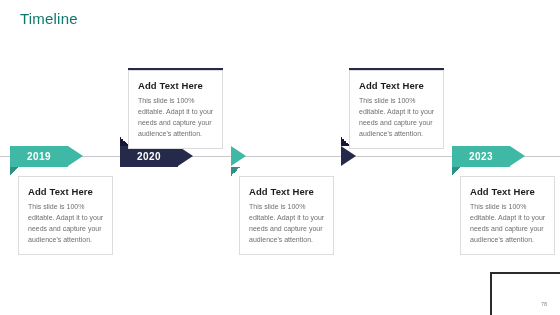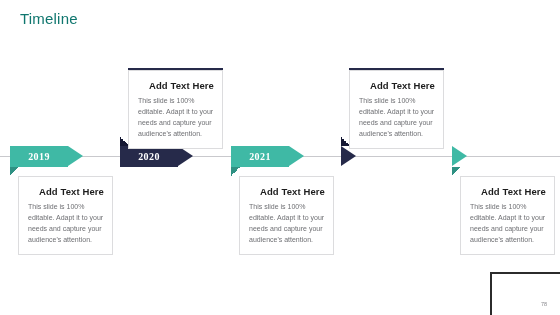--- a/index.html
+++ b/index.html
@@ -29,21 +29,21 @@
   .milestone{position:absolute;top:0;height:315px;width:0;}
 
   
   .ribbon{
     position:absolute;top:146px;height:21px;
     display:flex;align-items:center;
     box-sizing:border-box;
   }
   .ribbon .body{
     position:relative;height:21px;width:58px;
-    display:flex;align-items:center;justify-content:center;font-family:Liberation Serif, serif;
+    display:flex;align-items:center;justify-content:center;
   }
   .ribbon .body:before{
     content:"";position:absolute;left:0;top:0;width:100%;height:100%;
     background:var(--c);
   }
   .ribbon .head{
     position:relative;width:15px;height:21px;
   }
   .ribbon .head:before{
     content:"";position:absolute;left:0;top:0;
@@ -74,21 +74,21 @@
   .card{
     position:absolute;
     width:95px;
     background:#ffffff;
     border:1px solid #dcdcde;
     box-sizing:border-box;
     padding:9px 8px 9px 9px;
   }
   .card .ttl{
     font-size:9.5px;font-weight:bold;color:#1c1c1c;
-    margin:0 0 5px 0;letter-spacing:.1px;text-align:right;
+    margin:0 0 5px 0;letter-spacing:.1px;
   }
   .card .body{
     font-size:7px;line-height:1.55;color:#6e6f73;margin:0;
   }
   
   .accent{position:absolute;height:2px;}
 
   
   #corner{
     position:absolute;right:0px;bottom:-2px;
@@ -136,23 +136,20 @@
         </div>
         <div class="accent" style="background: rgb(38, 42, 74); left: 8px; width: 95px; top: 68px;"></div>
         <div class="card" style="left: 8px; top: 70px;">
           <div class="ttl">Add Text Here</div>
           <div class="body">This slide is 100% editable. Adapt it to your needs and capture your audience's attention.</div>
         </div>
       </div>
       <div class="milestone" style="left: 231px;">
         <div class="fold down" style="--cd: #2f9183;"></div>
         <div class="ribbon" style="--c: #3fb9a5; left: 0px;">
-          <div class="body">
-            <span class="year">2021</span>
-          </div>
           <div class="head"></div>
         </div>
         <div class="accent" style="background: rgb(63, 185, 165); left: 8px; width: 95px; top: 253px;"></div>
         <div class="card" style="left: 8px; top: 176px;">
           <div class="ttl">Add Text Here</div>
           <div class="body">This slide is 100% editable. Adapt it to your needs and capture your audience's attention.</div>
         </div>
       </div>
       <div class="milestone" style="left: 341px;">
         <div class="fold up" style="--cd: #151833;"></div>
@@ -161,20 +158,23 @@
         </div>
         <div class="accent" style="background: rgb(38, 42, 74); left: 8px; width: 95px; top: 68px;"></div>
         <div class="card" style="left: 8px; top: 70px;">
           <div class="ttl">Add Text Here</div>
           <div class="body">This slide is 100% editable. Adapt it to your needs and capture your audience's attention.</div>
         </div>
       </div>
       <div class="milestone" style="left: 452px;">
         <div class="fold down" style="--cd: #2f9183;"></div>
         <div class="ribbon" style="--c: #3fb9a5; left: 0px;">
+          <div class="body">
+            <span class="year">2023</span>
+          </div>
           <div class="head"></div>
         </div>
         <div class="accent" style="background: rgb(63, 185, 165); left: 8px; width: 95px; top: 253px;"></div>
         <div class="card" style="left: 8px; top: 176px;">
           <div class="ttl">Add Text Here</div>
           <div class="body">This slide is 100% editable. Adapt it to your needs and capture your audience's attention.</div>
         </div>
       </div>
     </div>
 

